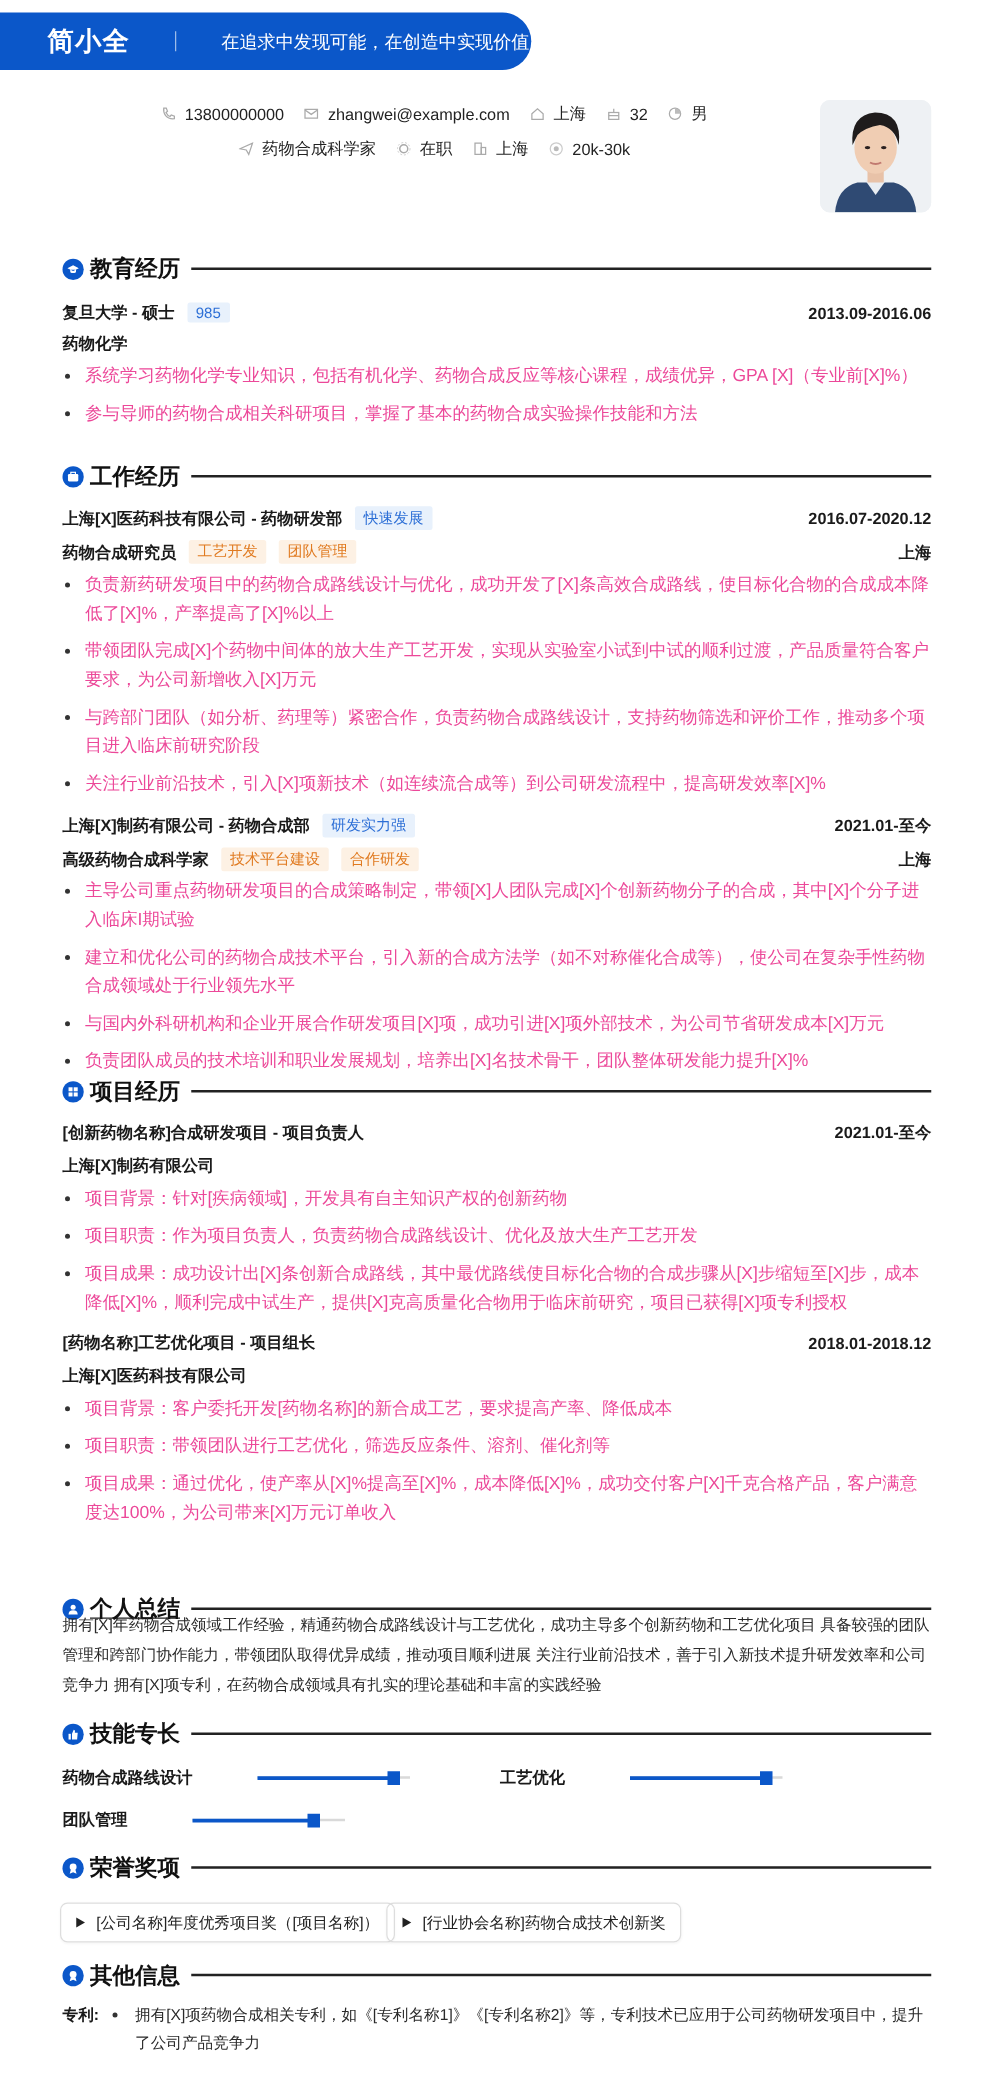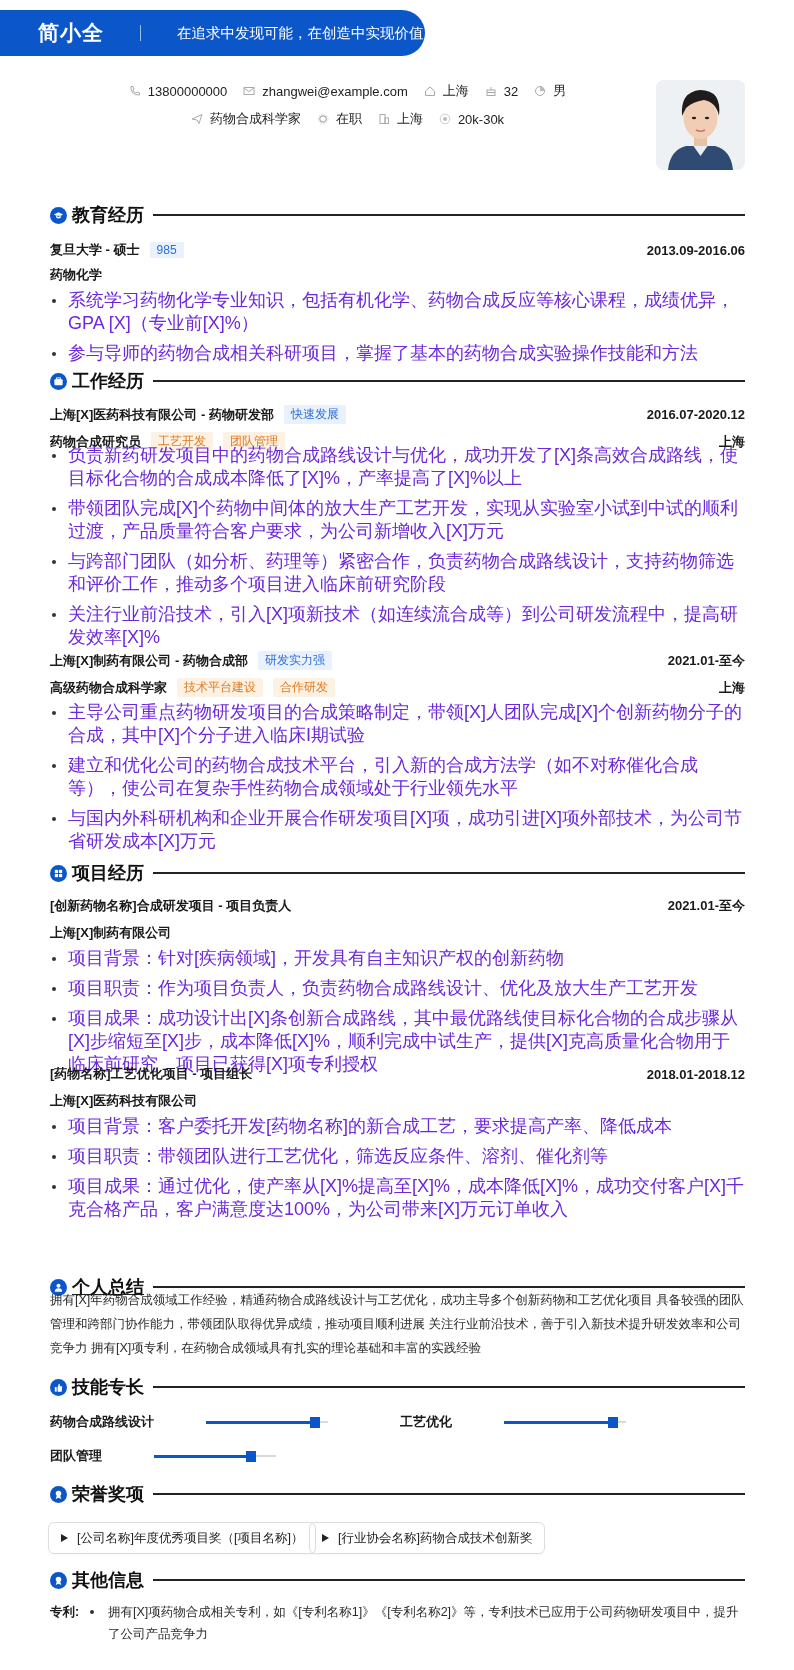--- a/index.html
+++ b/index.html
@@ -28,21 +28,21 @@
 
   .row { position: absolute; left: 50px; width: 695px; display: flex; justify-content: space-between; align-items: center; }
   .row .l { display: flex; align-items: center; font-size: 13px; font-weight: bold; color: #1a1a1a; }
   .row .r { font-size: 13px; font-weight: bold; color: #1a1a1a; }
   .tag-blue { display: inline-block; font-size: 12px; font-weight: normal; color: #2d6fd6; background: #e8f1fc; padding: 1px 7px; margin-left: 10px; border-radius: 2px; }
   .tag-orange { display: inline-block; font-size: 12px; font-weight: normal; color: #e07a20; background: #fdf1e4; padding: 1px 7px; margin-left: 10px; border-radius: 2px; }
 
   .sub { position: absolute; left: 50px; font-size: 13px; font-weight: bold; color: #1a1a1a; }
 
   .bullets { position: absolute; left: 50px; width: 695px; list-style: none; }
-  .bullets li { position: relative; padding-left: 18px; font-size: 18px; line-height: 23px; color: #6d28d9; margin-bottom: 7px; }
+  .bullets li { position: relative; padding-left: 18px; font-size: 14px; line-height: 23px; color: #ec4899; margin-bottom: 7px; }
   .bullets li::before { content: ""; position: absolute; left: 2px; top: 10px; width: 4px; height: 4px; background: #333; border-radius: 50%; }
 
   .para { position: absolute; left: 50px; width: 700px; font-size: 12.5px; line-height: 24px; color: #2a2a2a; }
 
   .skill { position: absolute; display: flex; align-items: center; font-size: 13px; font-weight: bold; color: #1a1a1a; gap: 44px; }
   .skill .track { position: relative; height: 12px; margin-left: 8px; }
   .skill .track .bg { position: absolute; left: 0; top: 5px; height: 2px; background: #d9d9d9; width: 100%; }
   .skill .track .fg { position: absolute; left: 0; top: 4.5px; height: 3px; background: #0b57c9; }
   .skill .track .knob { position: absolute; top: 1px; width: 10px; height: 11px; background: #0b57c9; }
 
@@ -201,21 +201,21 @@
   <div class="r">2016.07-2020.12</div>
 </div>
 <div class="row" style="top:432px;">
   <div class="l">
       <span>药物合成研究员</span>
       <span class="tag-orange">工艺开发</span>
       <span class="tag-orange">团队管理</span>
     </div>
   <div class="r">上海</div>
 </div>
-<ul class="bullets" style="top:444px;">
+<ul class="bullets" style="top:456px;">
   <li>负责新药研发项目中的药物合成路线设计与优化，成功开发了[X]条高效合成路线，使目标化合物的合成成本降低了[X]%，产率提高了[X]%以上</li>
   <li>带领团队完成[X]个药物中间体的放大生产工艺开发，实现从实验室小试到中试的顺利过渡，产品质量符合客户要求，为公司新增收入[X]万元</li>
   <li>与跨部门团队（如分析、药理等）紧密合作，负责药物合成路线设计，支持药物筛选和评价工作，推动多个项目进入临床前研究阶段</li>
   <li>关注行业前沿技术，引入[X]项新技术（如连续流合成等）到公司研发流程中，提高研发效率[X]%</li>
 </ul>
 
 <div class="row" style="top:651px;">
   <div class="l">
       <span>上海[X]制药有限公司 - 药物合成部</span>
       <span class="tag-blue">研发实力强</span>
@@ -227,20 +227,21 @@
       <span>高级药物合成科学家</span>
       <span class="tag-orange">技术平台建设</span>
       <span class="tag-orange">合作研发</span>
     </div>
   <div class="r">上海</div>
 </div>
 <ul class="bullets" style="top:701px;">
   <li>主导公司重点药物研发项目的合成策略制定，带领[X]人团队完成[X]个创新药物分子的合成，其中[X]个分子进入临床I期试验</li>
   <li>建立和优化公司的药物合成技术平台，引入新的合成方法学（如不对称催化合成等），使公司在复杂手性药物合成领域处于行业领先水平</li>
   <li>与国内外科研机构和企业开展合作研发项目[X]项，成功引进[X]项外部技术，为公司节省研发成本[X]万元</li>
+  <li>负责团队成员的技术培训和职业发展规划，培养出[X]名技术骨干，团队整体研发能力提升[X]%</li>
 </ul>
 
 <div class="section-title" style="top:861px;">
   <span class="sico">
       <svg viewBox="0 0 12 12">
         <rect x="2" y="2" width="3.5" height="3.5" fill="#fff"></rect>
         <rect x="6.5" y="2" width="3.5" height="3.5" fill="#fff"></rect>
         <rect x="2" y="6.5" width="3.5" height="3.5" fill="#fff"></rect>
         <rect x="6.5" y="6.5" width="3.5" height="3.5" fill="#fff"></rect>
       </svg>

